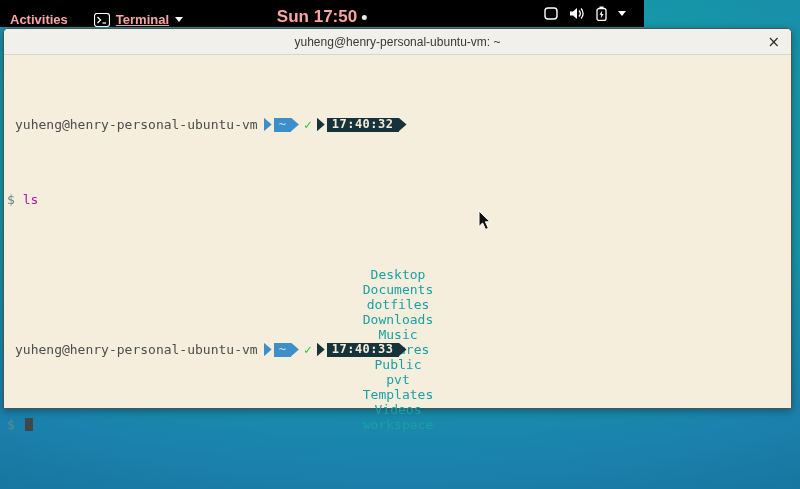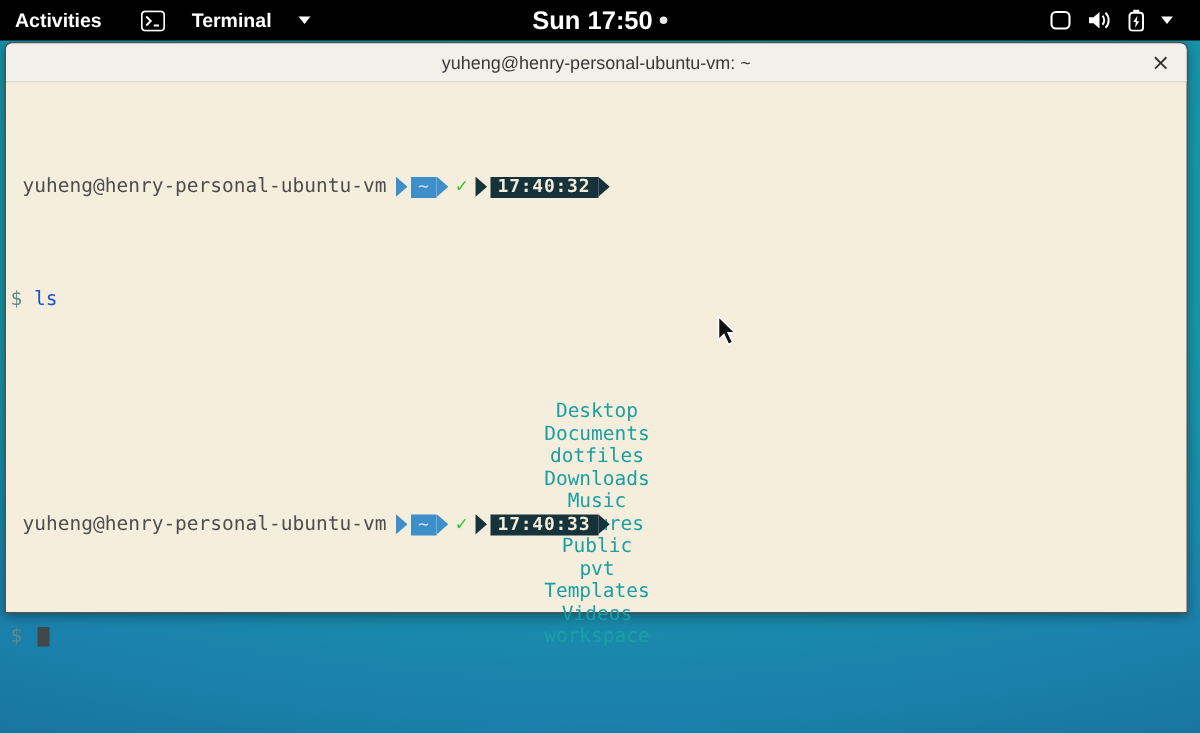--- a/index.html
+++ b/index.html
@@ -6,29 +6,29 @@
   html,body { width: 800px; height: 489px; overflow: hidden; }
   #screen {
     position: relative; width: 800px; height: 489px;
     background: radial-gradient(ellipse 130% 95% at 50% 32%,
       #16a698 0%, #1795a8 42%, #1b82ad 66%, #14678f 100%);
     font-family: "Liberation Sans", sans-serif;
   }
 
   
   .topbar {
-    position: absolute; top: 0; left: 0; width: 800px; height: 27px;
-    background: #000; color: #ffffff; display: flex; align-items: center;
+    position: absolute; top: 0; left: 0; width: 644px; height: 27px;
+    background: #000; color: #fca5a5; display: flex; align-items: flex-end;
   }
   .topbar .activities {
     margin-left: 10px; font-size: 13px; font-weight: 700; cursor: pointer;
   }
   .topbar .appmenu {
-    margin-left: 26px; display: flex; align-items: center; gap: 18px;
-    font-size: 13px; font-weight: 700; cursor: pointer;
+    margin-left: 26px; display: flex; align-items: center; gap: 6px;
+    font-size: 13px; font-weight: 700; cursor: pointer; text-decoration: underline;
   }
   .caret-down {
     width: 0; height: 0; border-left: 4px solid transparent;
     border-right: 4px solid transparent; border-top: 5px solid #fff;
     display: inline-block;
   }
   .topbar .clock {
     position: absolute; left: 50%; transform: translateX(-50%);
     display: flex; align-items: center; gap: 5px;
     font-size: 17px; font-weight: 700; cursor: pointer;
@@ -77,21 +77,21 @@
   .pl-body {
     height: 14px; display: flex; align-items: center;
     font-size: 12px; padding: 0 5px; flex: 0 0 auto;
   }
   .pl-body.cwd  { color: #cfe2f3; }
   .pl-body.time { color: #f2ecd9; font-weight: 700; letter-spacing: 0.5px; }
   .gap1 { width: 6px; }
   .check { color: #2fc52f; font-weight: 700; font-size: 13px; margin: 0 5px; }
 
   .dollar { color: #5e8a8a; }
-  .cmd    { color: #1d4ed8; }
+  .cmd    { color: #a21caf; }
   .dirs   { color: #1aa0a4; flex-direction: column; }
   .cursor-block {
     display: inline-block; width: 8px; height: 13px;
     background: #40474a; margin-left: 2px;
   }
 
   .mouse-cursor { position: absolute; left: 478px; top: 210px; z-index: 10; }
 </style>
 </head>
 <body>

